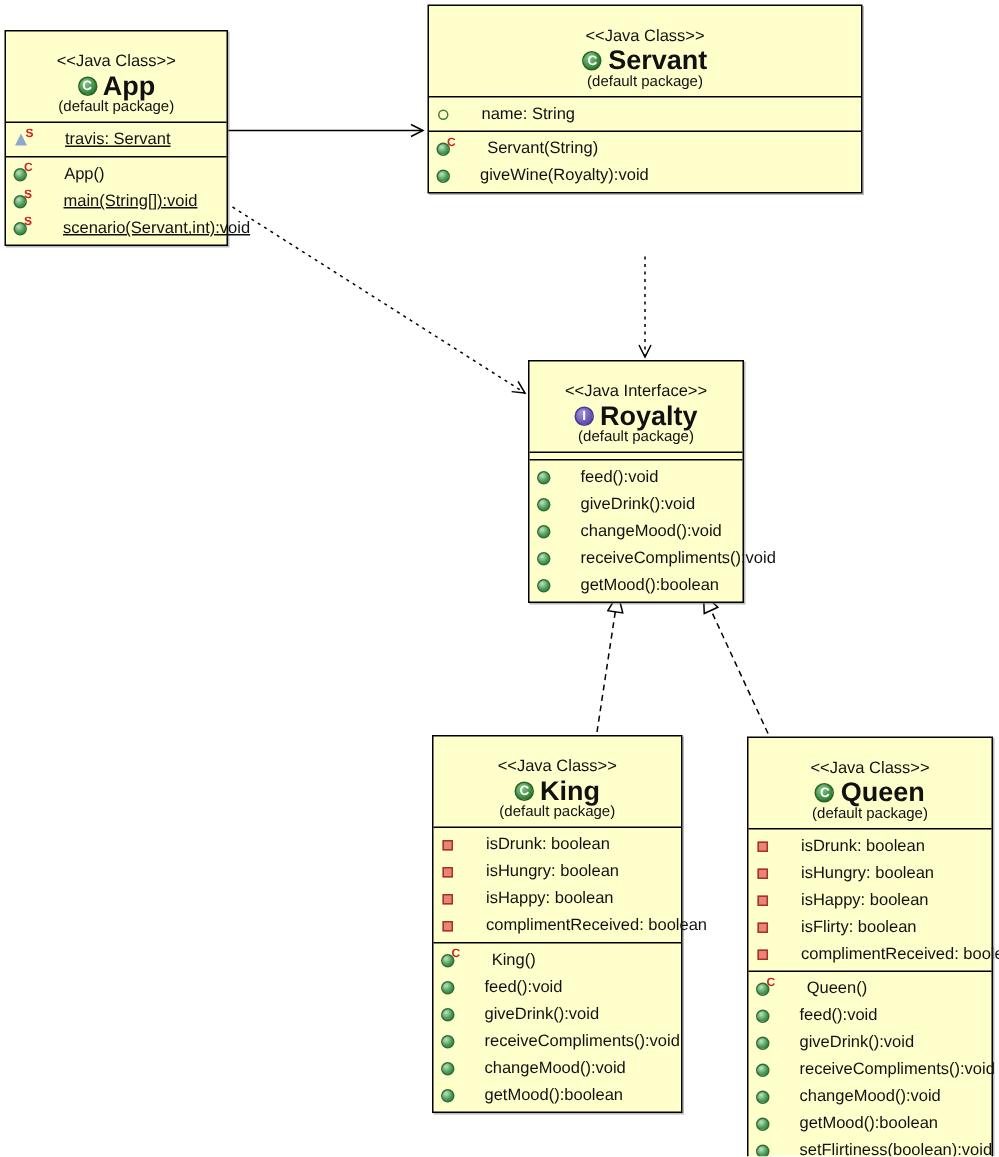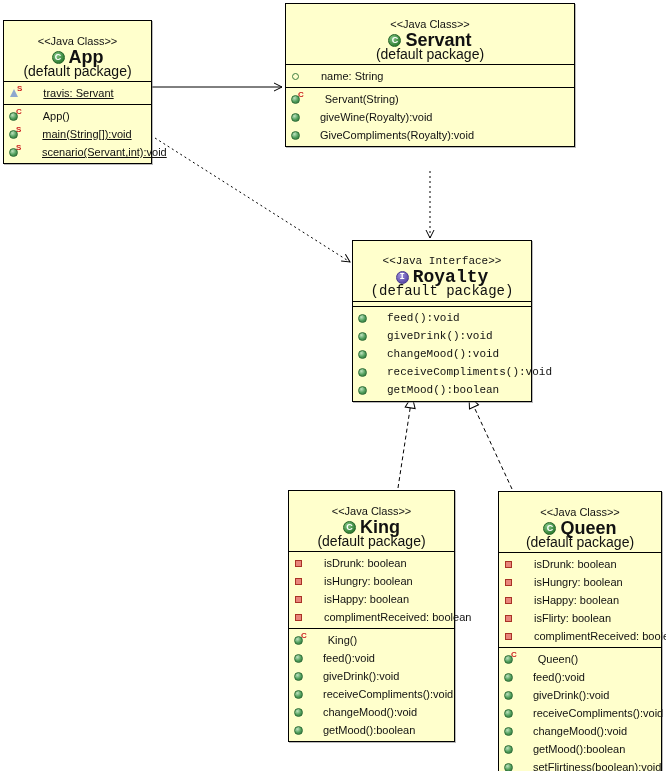--- a/index.html
+++ b/index.html
@@ -18,21 +18,21 @@
     border:1px solid #000000;
     box-shadow:1px 1px 0 rgba(130,130,130,.55);
     font-size:11px;
     color:#111;
     box-sizing:border-box;
   }
   .compartment.title { text-align:center; padding:13px 4px 3px; }
   .stereotype { font-size:11px; line-height:14px; }
   .name-row { display:flex; align-items:center; justify-content:center; gap:4px; line-height:16px; margin:1px 0 0; }
   .cls-name { font-size:18px; font-weight:bold; }
-  .pkg { font-size:14px; line-height:13px; }
+  .pkg { font-size:10px; line-height:13px; }
 
   .badge {
     width:13px; height:13px; border-radius:50%;
     display:inline-flex; align-items:center; justify-content:center;
     color:#ffffff; font-size:9px; font-weight:bold; line-height:13px;
     box-sizing:border-box; flex:0 0 auto;
   }
   .badge-class { background:radial-gradient(circle at 35% 30%, #84c886, #2E7D32 75%); border:1px solid #246428; }
   .badge-interface { background:radial-gradient(circle at 35% 30%, #a093dc, #5B4BA8 75%); border:1px solid #483A8F; }
 
@@ -127,27 +127,23 @@
         <div class="compartment members">
           <div class="member-row">
             <span class="ic ic-sphere"></span>
             <span class="sup">C</span>
             <span class="mtext">Servant(String)</span>
           </div>
           <div class="member-row">
             <span class="ic ic-sphere"></span>
             <span class="mtext">giveWine(Royalty):void</span>
           </div>
-          <div class="member-row">
-            <span class="ic ic-sphere"></span>
-            <span class="mtext">GiveCompliments(Royalty):void</span>
-          </div>
-        </div>
-      </div>
-      <div class="uml-class" style="left: 352px; top: 240px; width: 180px; font-family: Liberation Mono, monospace;">
+        </div>
+      </div>
+      <div class="uml-class" style="left: 352px; top: 240px; width: 144px;">
         <div class="compartment title">
           <div class="stereotype">&lt;&lt;Java Interface&gt;&gt;</div>
           <div class="name-row">
             <span class="badge badge-interface">I</span>
             <span class="cls-name">Royalty</span>
           </div>
           <div class="pkg">(default package)</div>
         </div>
         <div class="compartment members empty"></div>
         <div class="compartment members">

